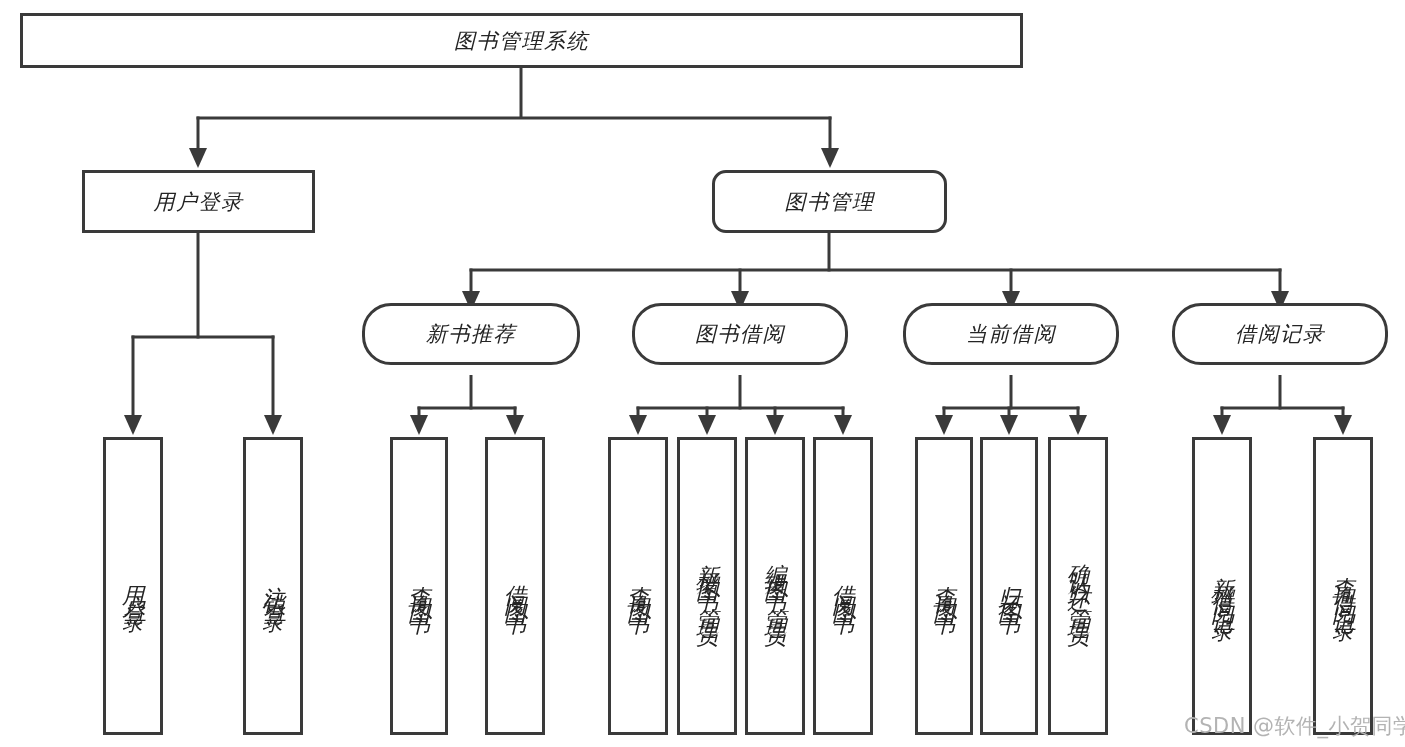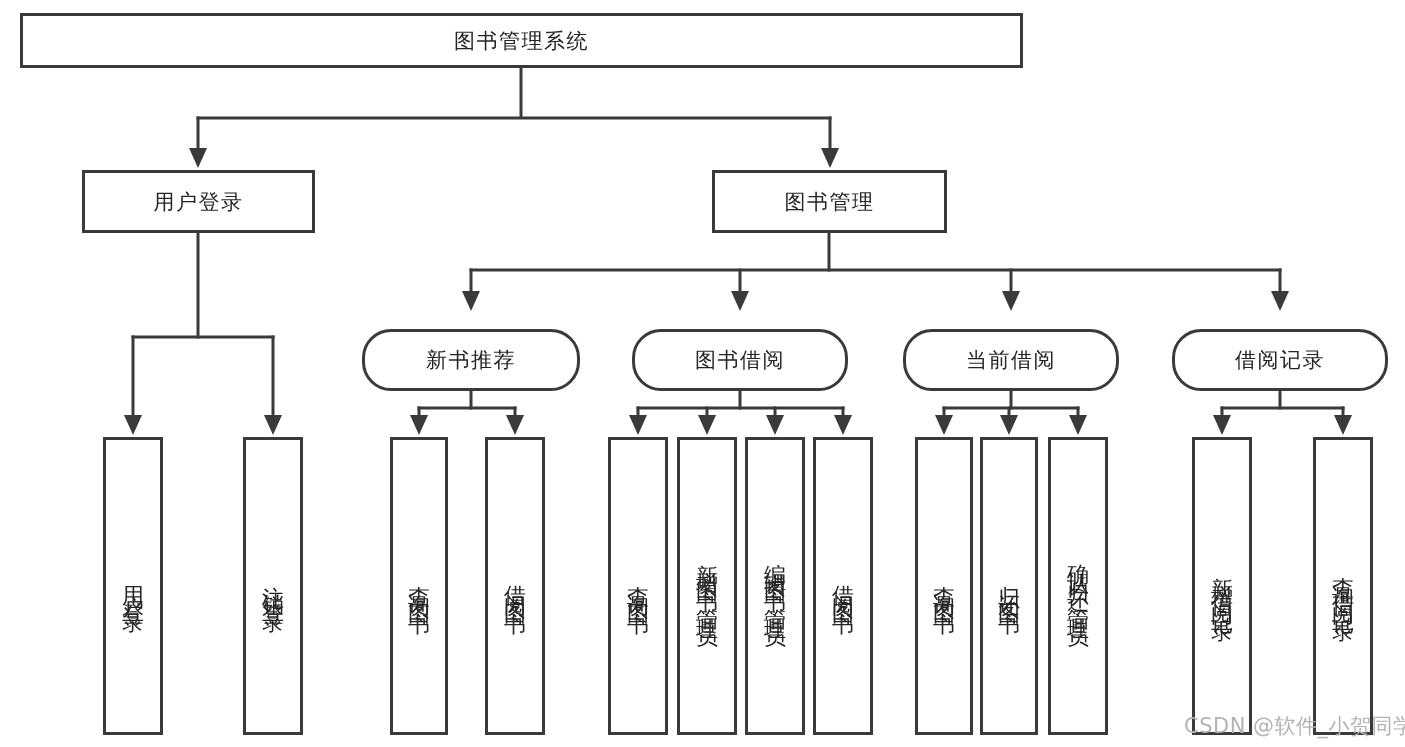--- a/index.html
+++ b/index.html
@@ -22,38 +22,39 @@
   }
 
   .node {
     position: absolute;
     background: #ffffff;
     border: 3px solid #3a3a3a;
     display: flex;
     align-items: center;
     justify-content: center;
     color: #242424;
+    font-style: italic;
   }
 
   .h-node { font-size: 21px; letter-spacing: 1.5px; white-space: nowrap; }
 
   .v-node { overflow: hidden; }
   .v-node .vtext {
     writing-mode: vertical-rl;
     text-orientation: mixed;
     font-size: 22px;
     letter-spacing: 9px;
     line-height: 1;
     white-space: nowrap;
   }
 
   
   .lvl1 { left: 20px;  top: 13px;  width: 1003px; height: 55px; }
   .lvl2 { top: 170px; height: 63px; }
-  .lvl3 { top: 329px; height: 62px; border-radius: 29px; }
+  .lvl3 { top: 303px; height: 62px; border-radius: 29px; }
   .lvl4 { top: 437px; height: 298px; }
 
   .watermark {
     position: absolute;
     left: 1184px;
     top: 712px;
     font-size: 21px;
     letter-spacing: 0.5px;
     color: #b3b3b3;
     white-space: nowrap;
@@ -135,21 +136,21 @@
     </g>
   </svg>
 
   <div class="node h-node lvl1">
     <span>图书管理系统</span>
   </div>
 
   <div class="node h-node lvl2" style="left:82px; width:233px;">
     <span>用户登录</span>
   </div>
-  <div class="node h-node lvl2" style="left:712px; width:235px;">
+  <div class="node h-node lvl2" style="left:712px; width:235px;border-radius:14px;">
     <span>图书管理</span>
   </div>
 
   <div class="node h-node lvl3" style="left:362px; width:218px;">
     <span>新书推荐</span>
   </div>
   <div class="node h-node lvl3" style="left:632px; width:216px;">
     <span>图书借阅</span>
   </div>
   <div class="node h-node lvl3" style="left:903px; width:216px;justify-content:center;">

